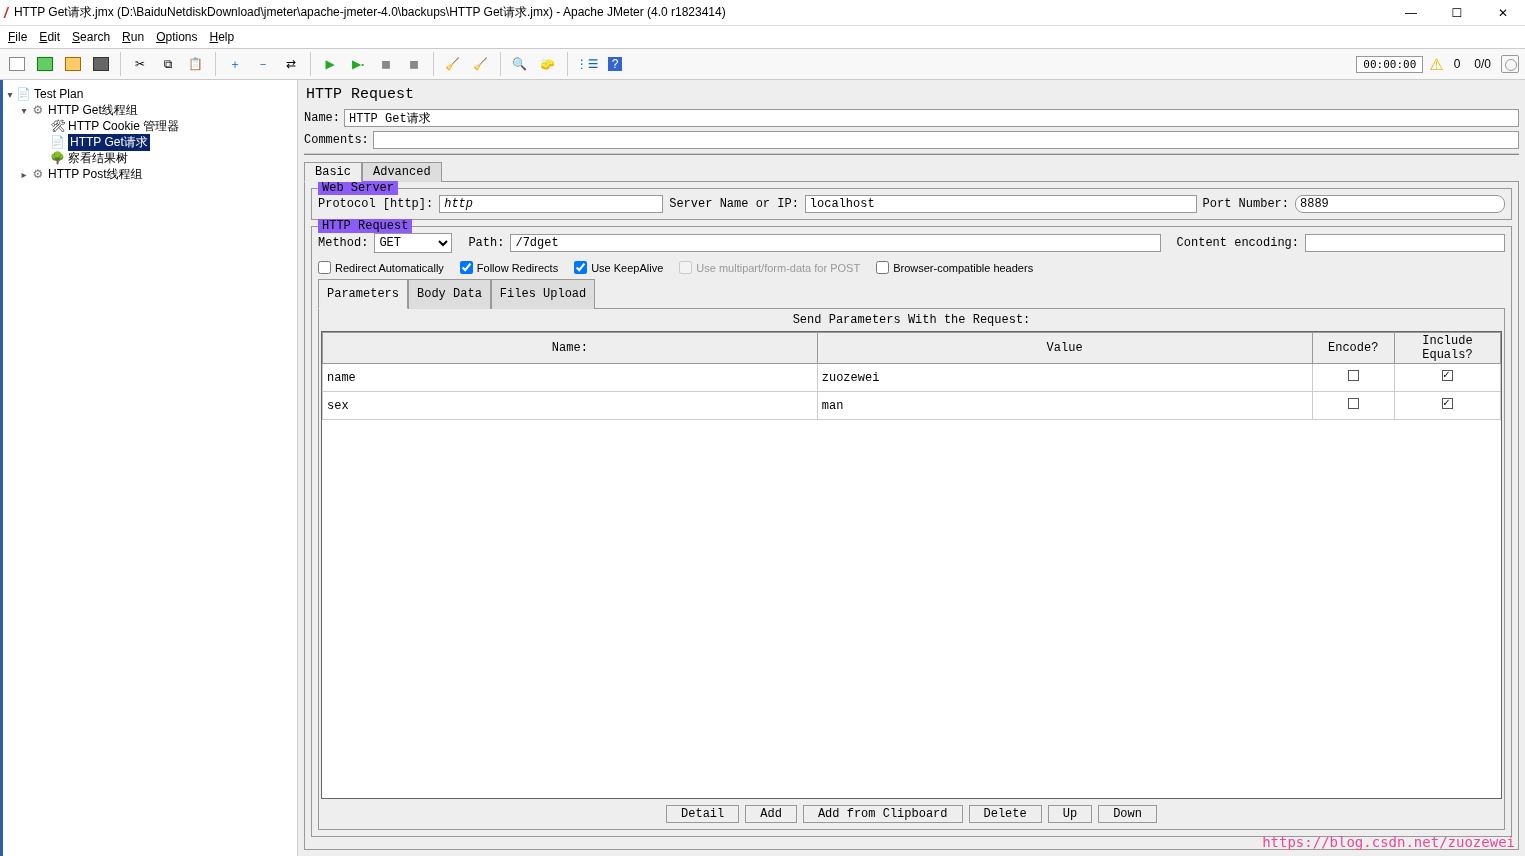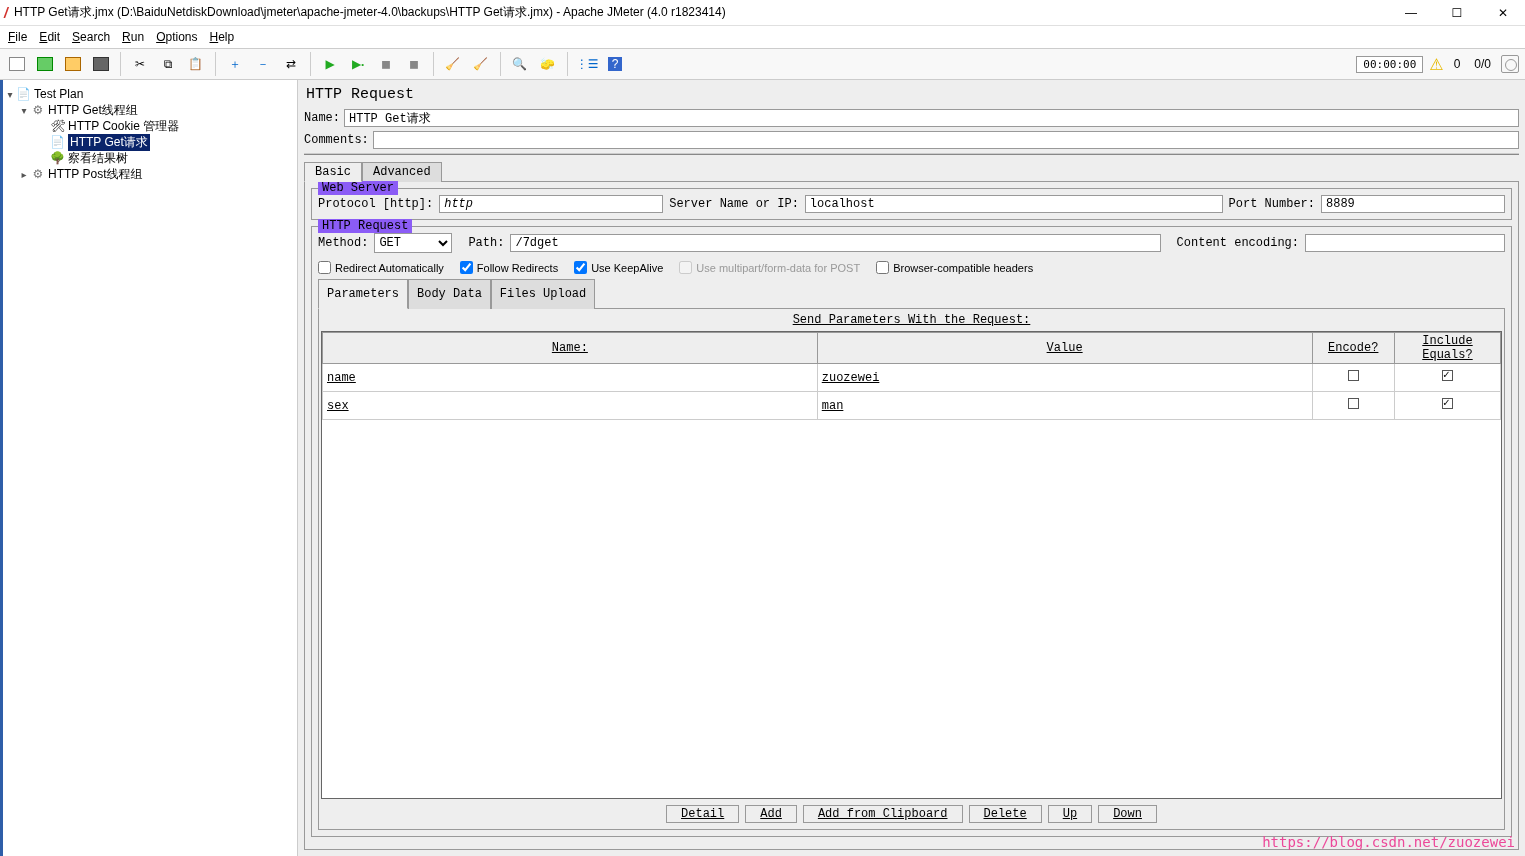--- a/index.html
+++ b/index.html
@@ -52,21 +52,21 @@
 .fld-row select { border: 1px solid #999; background: #fff; font-family: "Courier New", monospace; font-size: 12px; height: 20px; }
 
 .checks { display: flex; gap: 16px; margin-top: 8px; font-family: Tahoma, sans-serif; font-size: 11px; align-items: center; }
 .checks label { display: flex; align-items: center; gap: 4px; }
 .checks label.disabled { color: #999; }
 
 .sub-tabs { display: flex; gap: 0; margin-top: 4px; font-family: "Courier New", monospace; font-size: 12px; }
 .sub-tab { padding: 7px 8px; border: 1px solid #999; border-bottom: none; background: #eee; cursor: pointer; position:relative; top:1px;}
 .sub-tab.active { background: #eee; border-bottom:1px solid #eee; z-index:2;}
 .sub-tab:not(.active){ background:#ddd; }
-.sub-tab-body { border: 1px solid #999; flex: 1; display: flex; flex-direction: column; background: #eee; text-decoration: underline; }
+.sub-tab-body { border: 1px solid #999; flex: 1; display: flex; flex-direction: column; background: #eee; }
 
 .params-title { text-align: center; padding: 4px; font-family: "Courier New", monospace; font-size: 12px; }
 .params-table { border: 1px solid #666; margin: 0 2px; flex: 1; background: #fff; overflow: auto; }
 .params-table table { width: 100%; border-collapse: collapse; font-family: "Courier New", monospace; font-size: 12px; table-layout: fixed; }
 .params-table th { background: #eee; border: 1px solid #999; padding: 1px 4px; font-weight: normal; text-align: center; }
 .params-table td { border: 1px solid #ccc; padding: 0 4px; height: 28px; background:#fff; }
 .params-table td.center { text-align: center; }
 .params-table .chk { display: inline-block; width: 11px; height: 11px; border: 1px solid #555; position: relative; }
 .params-table .chk.checked::after { content:"✓"; position:absolute; left:0; top:-3px; font-size:11px; }
 
@@ -201,21 +201,21 @@
     <div class="tab-body">
 
       <div class="fieldset">
         <span class="legend">Web Server</span>
         <div class="fld-row">
           <span class="lbl">Protocol [http]:</span>
           <input type="text" style="width: 224px; font-style: italic;" value="http">
           <span class="lbl">Server Name or IP:</span>
           <input type="text" style="flex: 1 1 0%;" value="localhost">
           <span class="lbl">Port Number:</span>
-          <input type="text" style="width: 184px;" value="8889">
+          <input type="text" style="width: 210px; border-radius: 8px;" value="8889">
         </div>
       </div>
 
       <div class="fieldset" style="flex:1;display:flex;flex-direction:column">
         <span class="legend">HTTP Request</span>
         <div class="fld-row">
           <span class="lbl">Method:</span>
           <select style="width:78px"><option>GET</option></select>
           <span class="lbl" style="margin-left:10px">Path:</span>
           <input type="text" style="flex: 1 1 0%;" value="/7dget">

